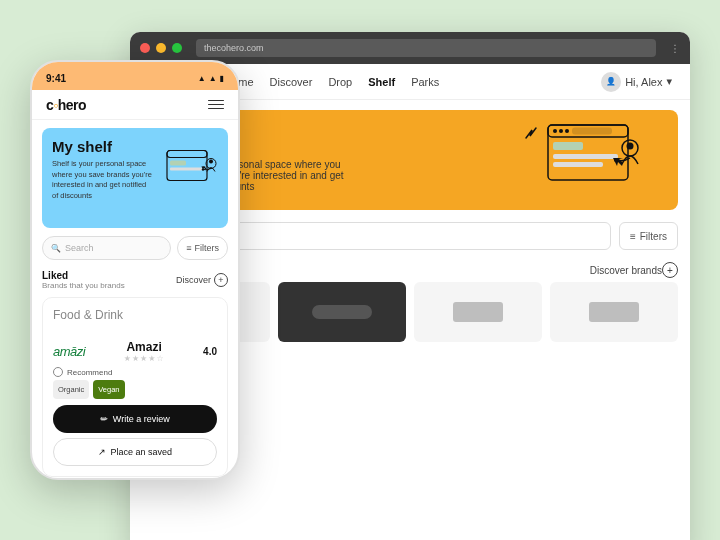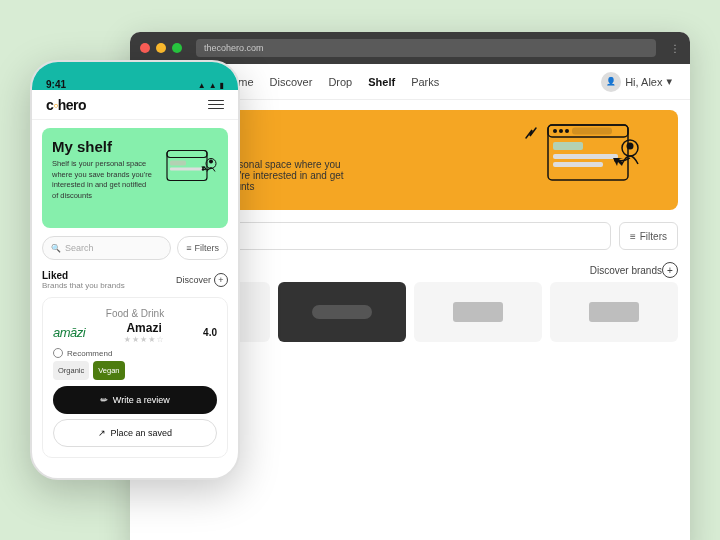--- a/index.html
+++ b/index.html
@@ -245,23 +245,23 @@
       height: 420px;
       background: #fff;
       border-radius: 28px;
       box-shadow: 0 12px 40px rgba(0,0,0,0.22);
       overflow: hidden;
       border: 2px solid #e0e0e0;
       z-index: 10;
     }
     .phone-status-bar {
       height: 28px;
-      background: #14b8a6;
-      display: flex;
-      align-items: flex-end;
+      background: #fdba74;
+      display: flex;
+      align-items: center;
       justify-content: space-between;
       padding: 4px 14px 0;
     }
     .status-time {
       font-size: 10px;
       font-weight: 700;
       color: #111;
     }
     .status-icons {
       display: flex;
@@ -296,21 +296,21 @@
     }
     .hamburger span {
       width: 16px;
       height: 1.5px;
       background: #333;
       border-radius: 2px;
     }
 
     
     .mobile-hero {
-      background: #86efac;
+      background: #7dd3fc;
       margin: 8px 10px 0;
       border-radius: 8px;
       padding: 10px;
       position: relative;
       overflow: hidden;
       min-height: 100px;
     }
     .mobile-hero h2 {
       font-size: 15px;
       font-weight: 800;
@@ -403,24 +403,23 @@
 
     
     .mobile-brand-card {
       background: #fff;
       border: 1px solid #eee;
       border-radius: 10px;
       margin: 4px 10px;
       padding: 10px;
     }
     .brand-category {
-      font-size: 10px;
+      font-size: 12px;
       color: #888;
-      text-align: center;
-      margin-bottom: 2px;
+      margin-bottom: 18px;
     }
     .brand-main-row {
       display: flex;
       align-items: center;
       justify-content: space-between;
     }
     .brand-logo-amazi {
       font-size: 13px;
       font-weight: 400;
       color: #15803d;

